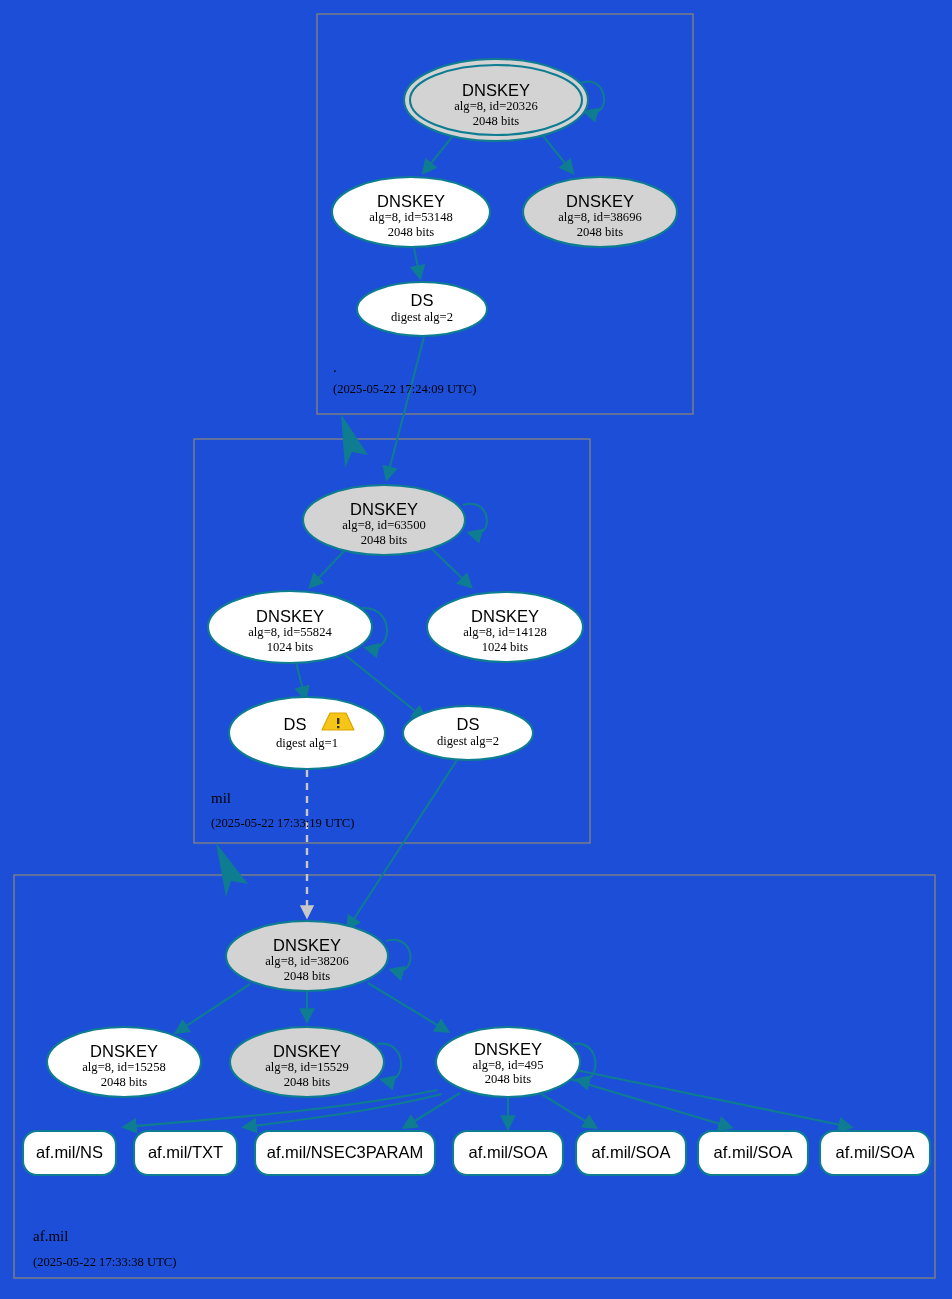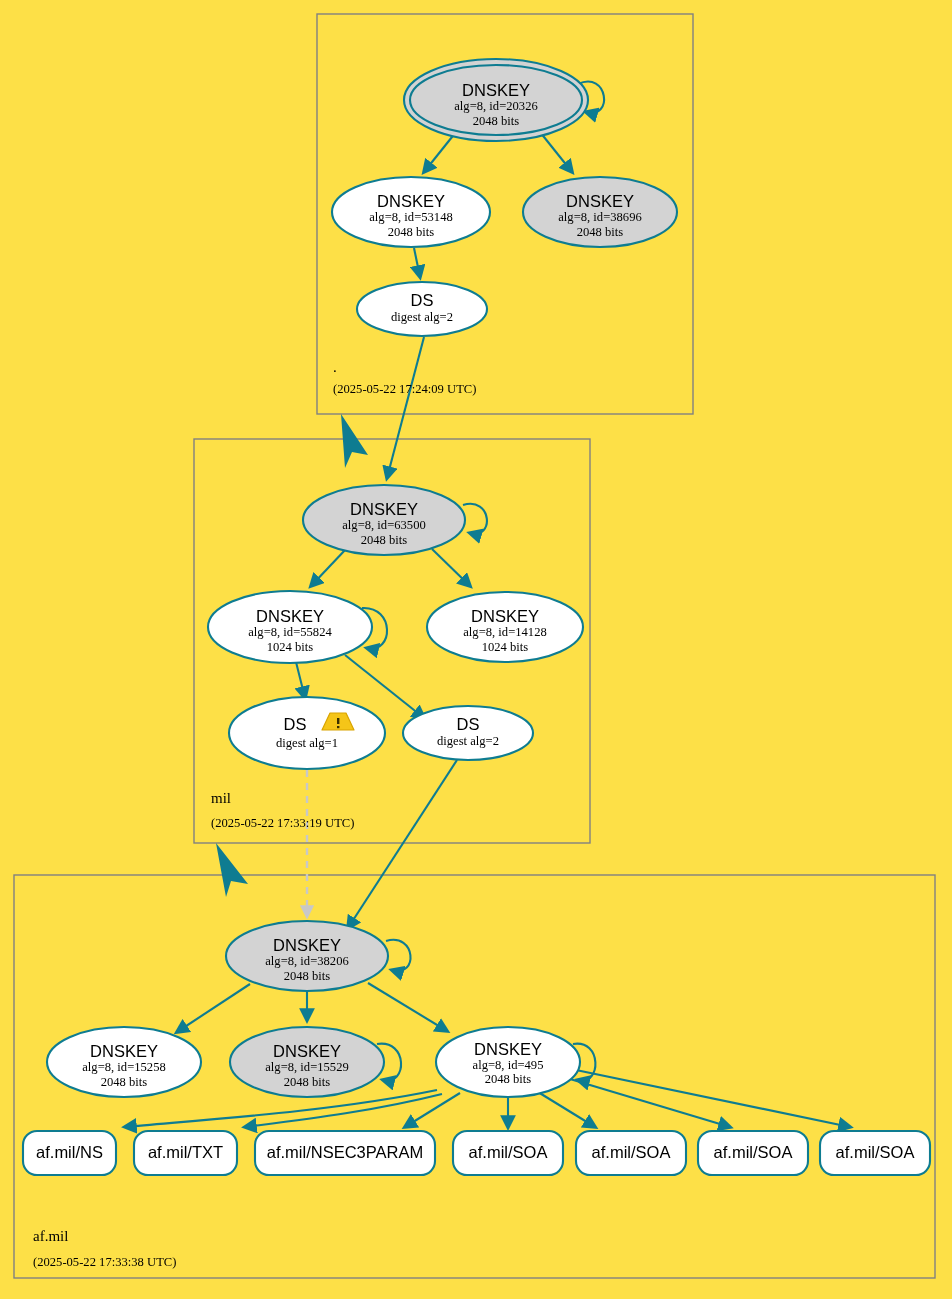--- a/index.html
+++ b/index.html
@@ -8,21 +8,21 @@
     padding: 0;
     background: #ffffff;
   }
   body {
     font-family: "Liberation Sans", sans-serif;
   }
   #canvas {
     position: relative;
     width: 952px;
     height: 1299px;
-    background: #fde047;
+    background: #1d4ed8;
     overflow: hidden;
   }
   svg.layer {
     position: absolute;
     left: 0;
     top: 0;
     width: 952px;
     height: 1299px;
   }
   .zone-box {

